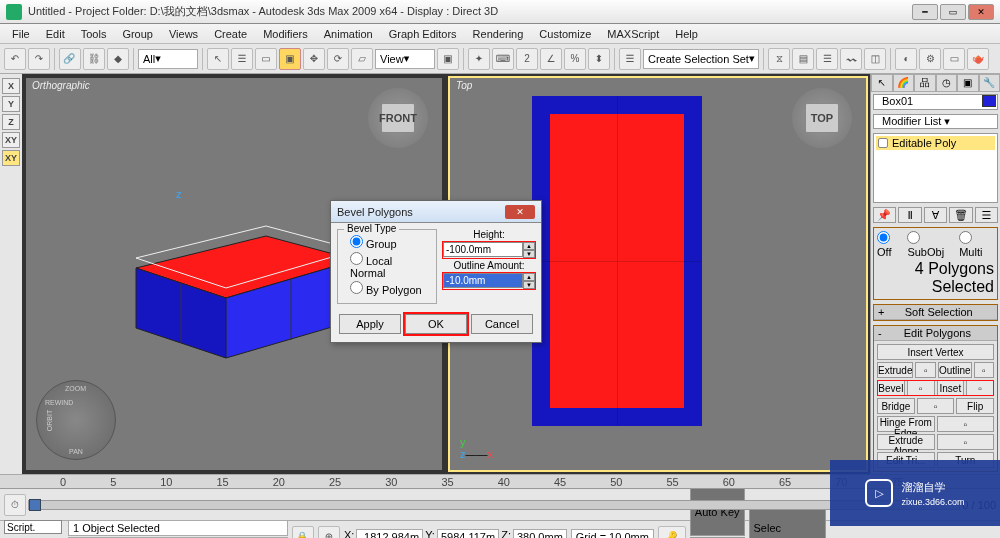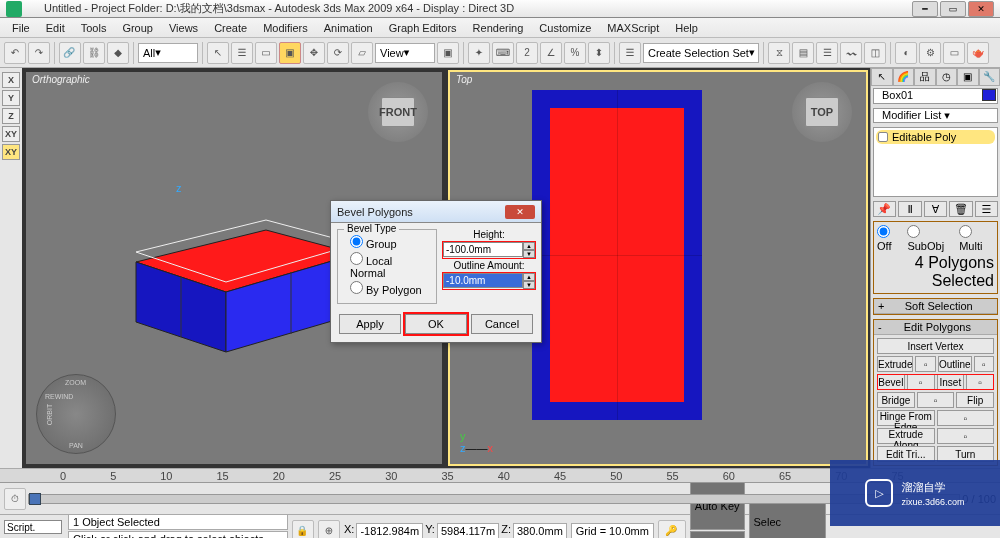--- a/index.html
+++ b/index.html
@@ -1,19 +1,19 @@
 <!DOCTYPE html>
 <html><head>
 <meta charset="utf-8">
 <style>
 * { box-sizing: border-box; margin: 0; padding: 0; font-family: "Segoe UI", Tahoma, sans-serif; font-size: 11px; }
 body { width: 1000px; height: 538px; background: #e1e1e1; overflow: hidden; position: relative; }
 
 
-.titlebar { height: 18px; background: linear-gradient(#fdfdfd,#e6e6e6); display: flex; align-items: center; padding: 8px 6px; border-bottom: 1px solid #888; gap: 16px; }
+.titlebar { height: 24px; background: linear-gradient(#fdfdfd,#e6e6e6); display: flex; align-items: center; padding: 8px 6px; border-bottom: 1px solid #888; }
 .titlebar .logo { width: 16px; height: 16px; background: #2a6; border-radius: 2px; margin-right: 6px; }
 .titlebar .title { flex: 1; color: #333; }
 .winbtns { display: flex; gap: 2px; }
 .winbtn { width: 26px; height: 16px; background: #ddd; border: 1px solid #999; border-radius: 2px; display: flex; align-items: center; justify-content: center; font-size: 9px; }
 .winbtn.close { background: #e07a6a; }
 
 
 .menubar { height: 20px; background: linear-gradient(#f4f4f4,#e8e8e8); display: flex; align-items: center; padding: 0 4px; border-bottom: 1px solid #bbb; }
 .menubar span { padding: 2px 8px; color: #222; cursor: default; }
 
@@ -66,21 +66,21 @@
 .roll { border: 1px solid #a16207; margin: 2px; }
 .rollhead { background: #ccc; padding: 1px 4px; text-align: center; border-bottom: 1px solid #aaa; font-size: 10px; }
 .rollbody { padding: 3px; display: flex; flex-direction: column; gap: 2px; }
 .rowbtns { display: flex; gap: 2px; }
 .rowbtns button { flex: 1; height: 16px; background: #e8e8e8; border: 1px solid #999; font-size: 10px; }
 .chkbtn { width: 12px; height: 14px; background: #e8e8e8; border: 1px solid #999; font-size: 8px; padding:0; flex:0 0 12px; }
 .highlight { outline: 1.5px solid #f11; outline-offset: -1px; }
 .radio-row { font-size: 10px; display: flex; gap: 4px; }
 
 .modstack { background: #fff; border: 1px solid #999; margin: 2px; height: 78px; padding: 2px; }
-.modstack .itm { background: #d0d0d0; padding: 1px 2px; display:flex; align-items:center; gap:4px;border-radius:6px; }
+.modstack .itm { background: #d0d0d0; padding: 1px 2px; display:flex; align-items:center; gap:4px; }
 .modstack .cube { width:10px;height:10px;background:#fff;border:1px solid #888; }
 .navrow { display:flex; margin:2px; gap:2px; }
 .navrow .n { flex:1; height:16px; background:#e8e8e8; border:1px solid #999; display:flex;align-items:center;justify-content:center; }
 
 
 .dialog { position: absolute; top: 200px; left: 330px; width: 212px; background: #efefef; border: 1px solid #666; box-shadow: 2px 2px 6px rgba(0,0,0,.3); }
 .dlg-title { height: 22px; background: linear-gradient(#eaf2fb,#cfe0f4); display: flex; align-items: center; padding: 0 6px; border-bottom: 1px solid #888; }
 .dlg-title .t { flex: 1; color: #222; }
 .dlg-title .x { width: 30px; height: 14px; background: #c94a3b; border-radius: 2px; color: #fff; display:flex;align-items:center;justify-content:center; font-size:9px; }
 .dlg-body { padding: 6px; display: flex; gap: 6px; }

